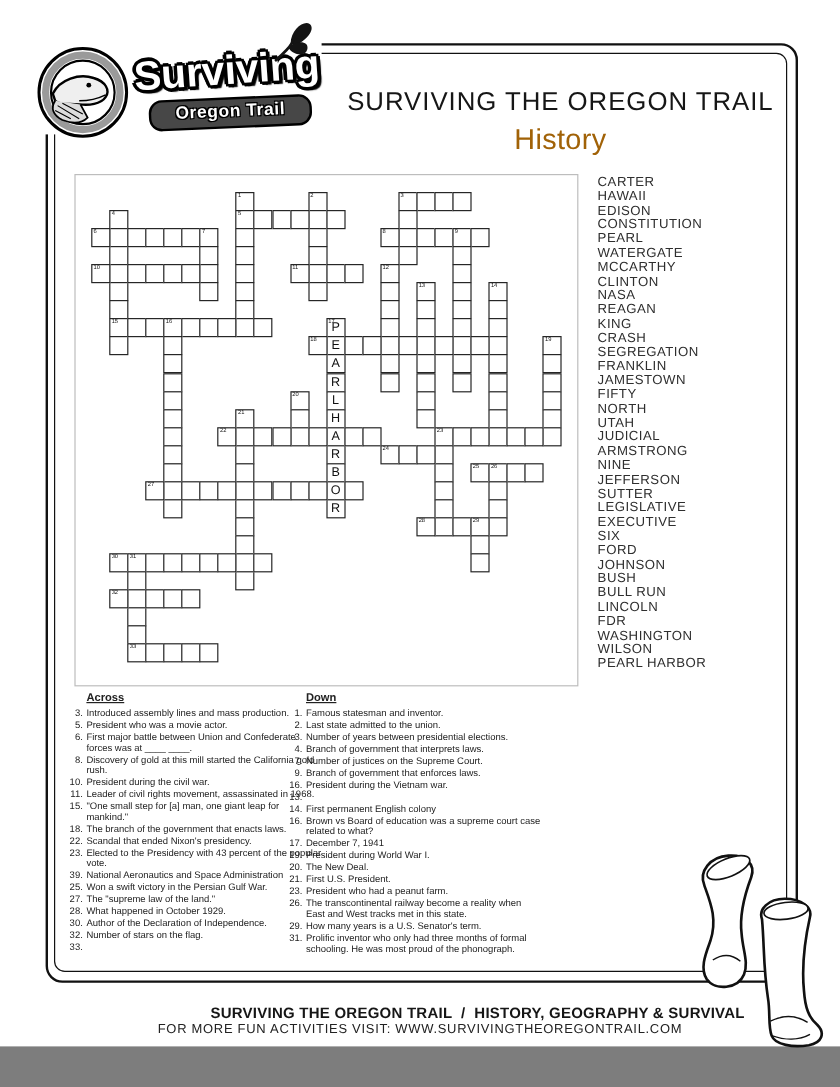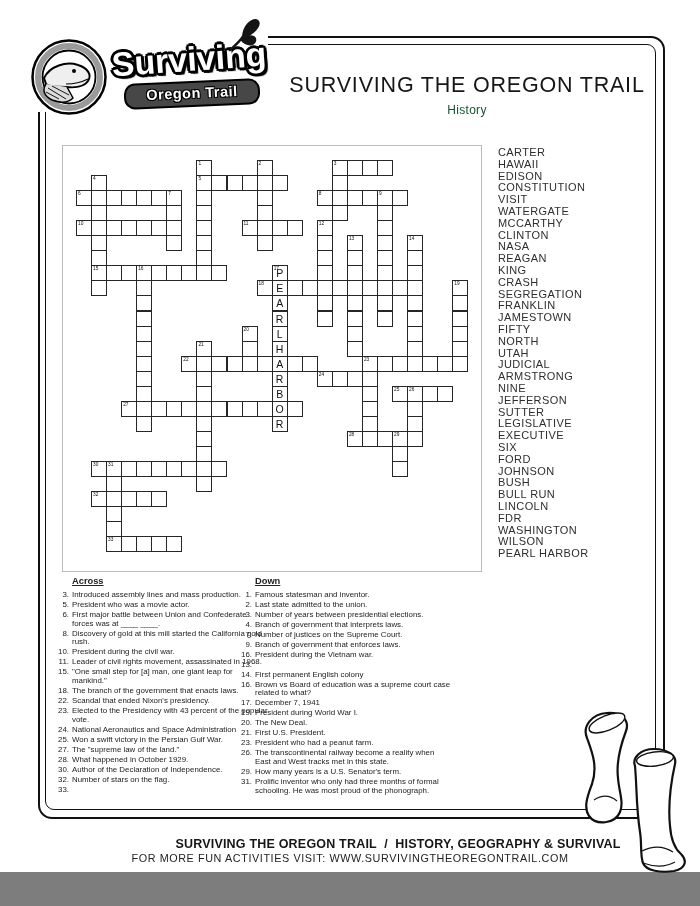--- a/index.html
+++ b/index.html
@@ -22,21 +22,21 @@
   .logo-ribbon{position:absolute;left:124px;top:81px;width:132px;height:22px;
     background:#474747;border:2px solid #000;border-radius:11px;transform:rotate(-2.5deg);
     text-align:center;font-size:14.5px;font-weight:700;color:#fff;line-height:20px;letter-spacing:.5px;
     text-shadow:1px 1px 0 #000,-1px 1px 0 #000,1px -1px 0 #000,-1px -1px 0 #000;}
   .butterfly{position:absolute;left:222px;top:18px;transform:rotate(-8deg);}
 
   
   .title{position:absolute;left:278px;top:73px;width:378px;text-align:center;
     font-size:21.5px;letter-spacing:.8px;color:#161616;}
   .subtitle{position:absolute;left:278px;top:103px;width:378px;text-align:center;
-    font-size:12px;letter-spacing:.3px;color:#14532d;}
+    font-size:24px;letter-spacing:.3px;color:#a16207;}
 
   
   .grid-frame{position:absolute;left:62px;top:145px;width:418px;height:425px;
     border:1px solid #bdbdbd;}
   .grid{position:absolute;left:76px;top:160px;width:392px;height:392px;}
   .cell{position:absolute;width:16.05px;height:16.05px;box-sizing:border-box;
     border:1px solid #262626;background:#fff;}
   .cnum{position:absolute;left:1px;top:0;font-size:4.8px;line-height:5.5px;color:#111;}
   .clet{display:block;text-align:center;font-size:10.5px;line-height:14.5px;color:#111;}
 
@@ -385,21 +385,21 @@
       <div class="cell" style="left: 60.2px; top: 376.25px;"></div>
       <div class="cell" style="left: 75.25px; top: 376.25px;"></div>
       <div class="cell" style="left: 90.3px; top: 376.25px;"></div>
     </div>
 
   <div class="words" id="words">
       <div>CARTER</div>
       <div>HAWAII</div>
       <div>EDISON</div>
       <div>CONSTITUTION</div>
-      <div>VISIT</div>
+      <div>PEARL</div>
       <div>WATERGATE</div>
       <div>MCCARTHY</div>
       <div>CLINTON</div>
       <div>NASA</div>
       <div>REAGAN</div>
       <div>KING</div>
       <div>CRASH</div>
       <div>SEGREGATION</div>
       <div>FRANKLIN</div>
       <div>JAMESTOWN</div>
@@ -462,21 +462,21 @@
         </div>
         <div class="clue">
           <span class="cn">22.</span>
           <span class="ct">Scandal that ended Nixon's presidency.</span>
         </div>
         <div class="clue">
           <span class="cn">23.</span>
           <span class="ct">Elected to the Presidency with 43 percent of the popular vote.</span>
         </div>
         <div class="clue">
-          <span class="cn">24.</span>
+          <span class="cn">39.</span>
           <span class="ct">National Aeronautics and Space Administration</span>
         </div>
         <div class="clue">
           <span class="cn">25.</span>
           <span class="ct">Won a swift victory in the Persian Gulf War.</span>
         </div>
         <div class="clue">
           <span class="cn">27.</span>
           <span class="ct">The "supreme law of the land."</span>
         </div>

